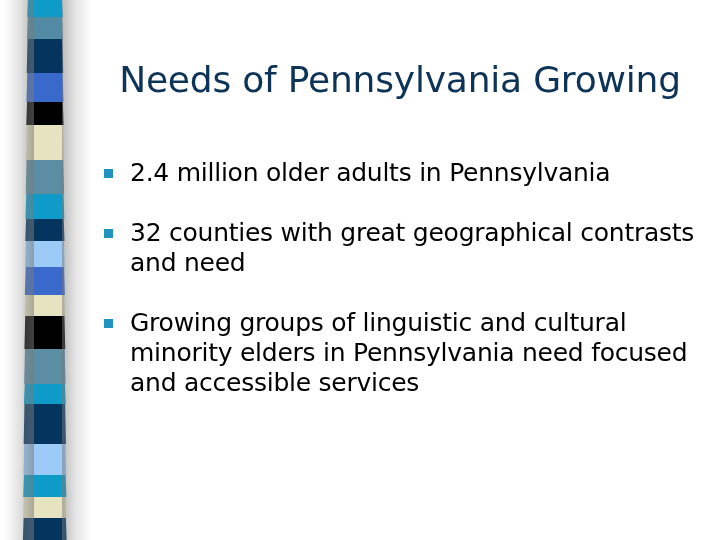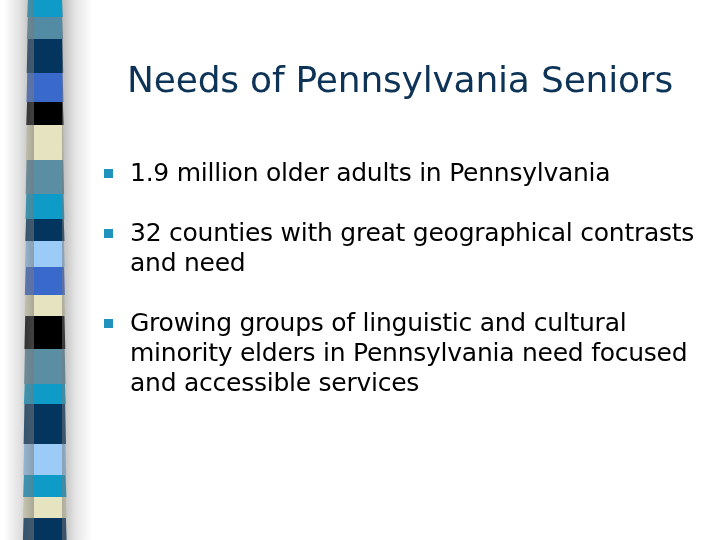--- a/index.html
+++ b/index.html
@@ -125,26 +125,26 @@
         <div class="band" style="top: 404px; height: 40px; background: rgb(4, 53, 95); clip-path: polygon(24.4667px 0px, 65.1407px 0px, 65.9407px 100%, 23.6667px 100%);"></div>
         <div class="band" style="top: 444px; height: 31px; background: rgb(156, 203, 247); clip-path: polygon(24.1708px 0px, 65.4037px 0px, 66.2037px 100%, 23.3708px 100%);"></div>
         <div class="band" style="top: 475px; height: 22px; background: rgb(14, 155, 200); clip-path: polygon(23.95px 0px, 65.6px 0px, 66.4px 100%, 23.15px 100%);"></div>
         <div class="band" style="top: 497px; height: 21px; background: rgb(229, 227, 192); clip-path: polygon(23.7708px 0px, 65.7593px 0px, 66.5593px 100%, 22.9708px 100%);"></div>
         <div class="band" style="top: 518px; height: 26px; background: rgb(4, 53, 95); clip-path: polygon(23.575px 0px, 65.9333px 0px, 66.7333px 100%, 22.775px 100%);"></div>
       </div>
     <div id="stripe-shadow-left"></div>
     <div id="stripe-shadow-right"></div>
   </div>
 
-  <div id="title">Needs of Pennsylvania Seniors</div>
+  <div id="title">Needs of Pennsylvania Growing</div>
 
   <div id="body">
       <div class="bullet-row">
         <span class="bullet-marker"></span>
-        <span class="bullet-text">1.9 million older adults in Pennsylvania</span>
+        <span class="bullet-text">2.4 million older adults in Pennsylvania</span>
       </div>
       <div class="bullet-row">
         <span class="bullet-marker"></span>
         <span class="bullet-text">32 counties with great geographical contrasts and need</span>
       </div>
       <div class="bullet-row">
         <span class="bullet-marker"></span>
         <span class="bullet-text">Growing groups of linguistic and cultural minority elders in Pennsylvania need focused and accessible services</span>
       </div>
     </div>

